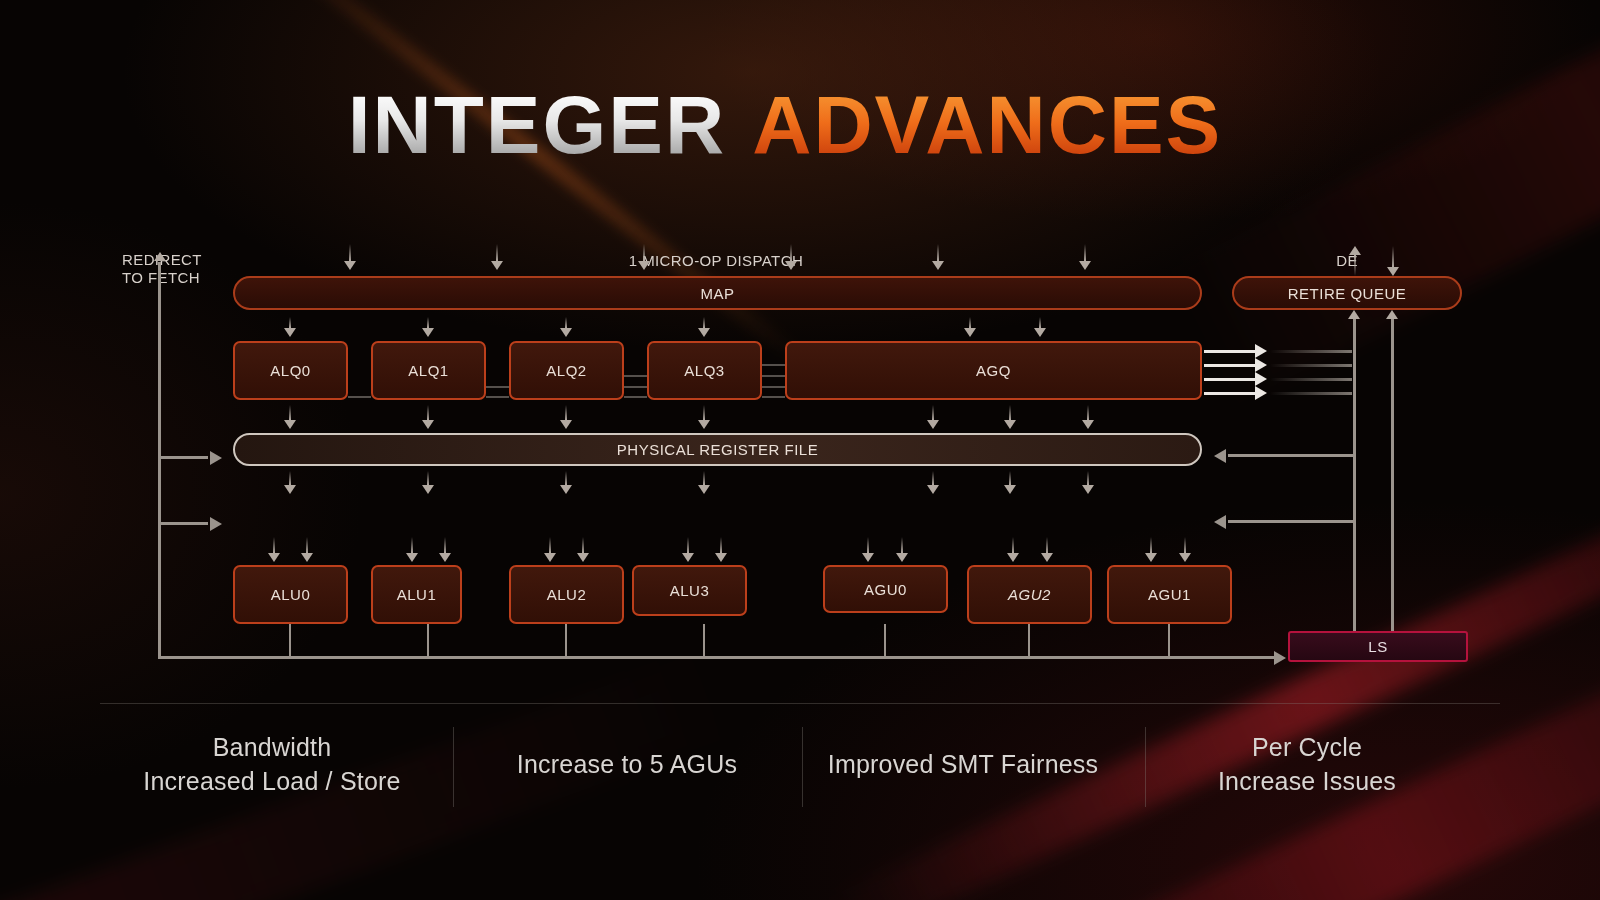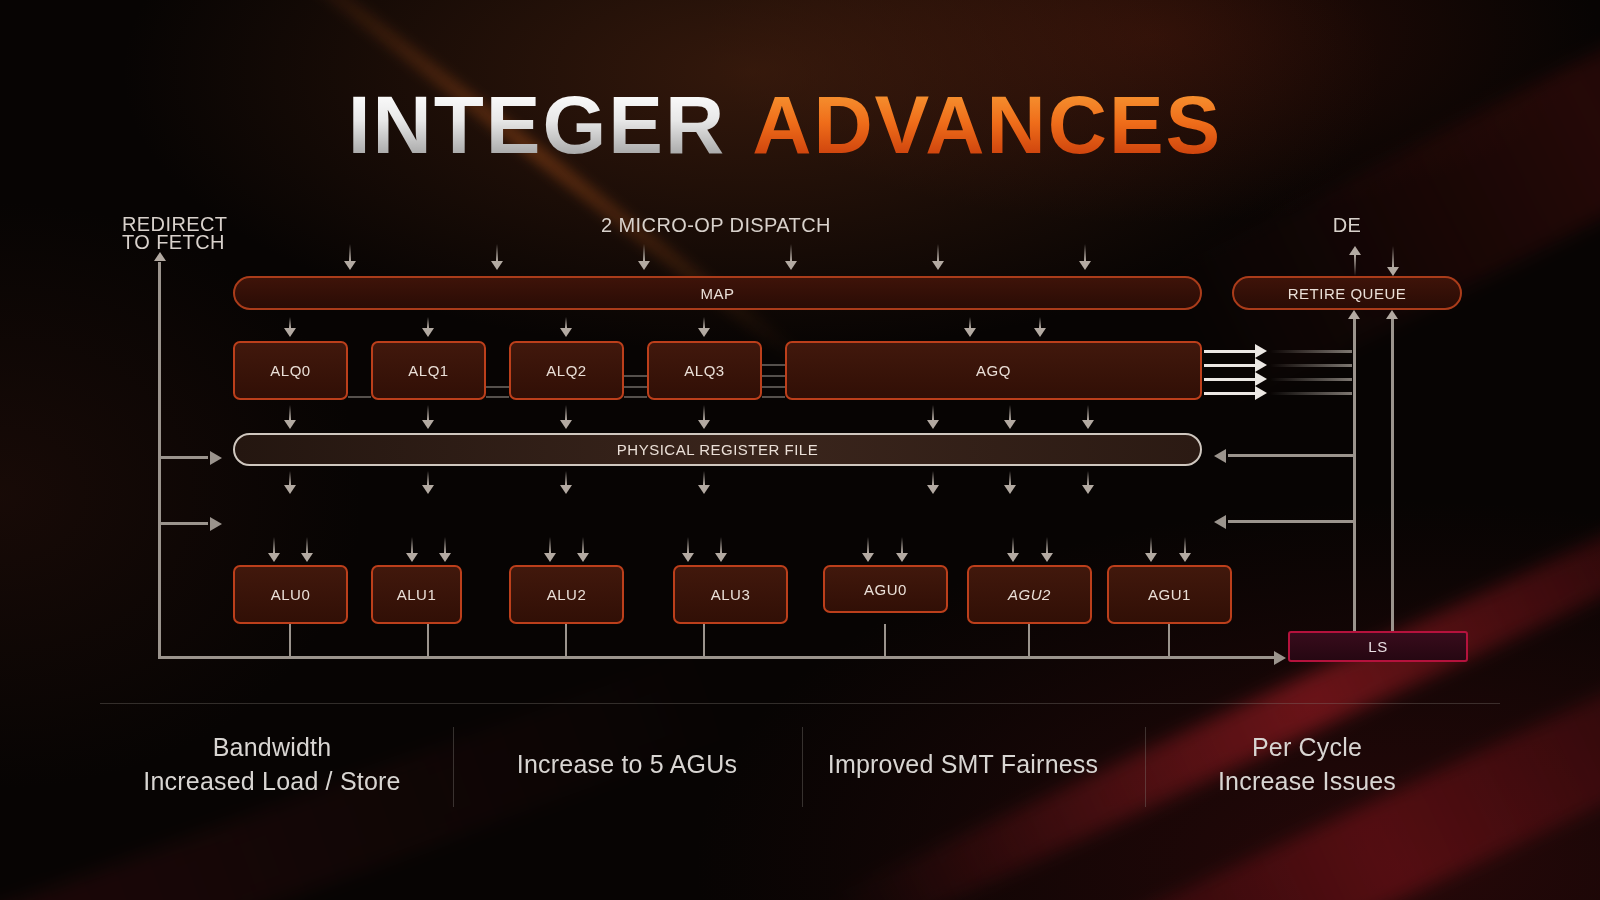--- a/index.html
+++ b/index.html
@@ -23,21 +23,21 @@
   .s5{left:-150px;top:800px;width:900px;height:90px;transform:rotate(-20deg);
       background:linear-gradient(90deg,rgba(120,20,25,.22),transparent);}
 
   .title{position:absolute;left:0;top:78px;width:1570px;text-align:center;
     font-size:82px;font-weight:700;letter-spacing:2px;white-space:nowrap;}
   .title .t1{background:linear-gradient(180deg,#ffffff 10%,#e8e8e8 45%,#8d8d8d 100%);
     -webkit-background-clip:text;background-clip:text;color:transparent;margin-right:26px;}
   .title .t2{background:linear-gradient(180deg,#f9a33a 0%,#ef6d1a 48%,#bf3007 100%);
     -webkit-background-clip:text;background-clip:text;color:transparent;}
 
-  .lbl{position:absolute;color:#d8d1cb;font-size:20px;letter-spacing:.4px;line-height:18px;}
+  .lbl{position:absolute;color:#d8d1cb;font-size:15px;letter-spacing:.4px;line-height:18px;margin-top:36px;}
 
   .blk{position:absolute;display:flex;align-items:center;justify-content:center;
     color:#eadfd7;font-size:15px;letter-spacing:.5px;box-sizing:border-box;}
   .pill{border:2px solid #aa3c1a;border-radius:17px;
     background:linear-gradient(180deg,#3e1309 0%,#2a0c05 100%);}
   .qbox{border:2px solid #bc3f1b;border-radius:7px;
     background:linear-gradient(180deg,#41180c 0%,#310f06 100%);}
   .wbar{border:2px solid #cfc7bf;border-radius:17px;
     background:linear-gradient(90deg,#241610 0%,#3a251c 55%,#2b1a13 100%);}
   .lsbox{border:2px solid #b5123d;border-radius:3px;
@@ -63,38 +63,38 @@
   <div class="streak s1"></div>
   <div class="streak s2"></div>
   <div class="streak s5"></div>
 
   <div class="title"><span class="t1">INTEGER</span><span class="t2">ADVANCES</span></div>
 
   <div class="lbl" style="left:122px;top:215px;">
     <div>REDIRECT</div>
     <div>TO FETCH</div>
   </div>
-  <div class="lbl" style="left:566px;top:216px;width:300px;text-align:center;">2 MICRO-OP DISPATCH</div>
+  <div class="lbl" style="left:566px;top:216px;width:300px;text-align:center;">1 MICRO-OP DISPATCH</div>
   <div class="lbl" style="left:1317px;top:216px;width:60px;text-align:center;">DE</div>
 
   <div class="blk pill" style="left:233px;top:276px;width:969px;height:34px;">MAP</div>
   <div class="blk pill" style="left:1232px;top:276px;width:230px;height:34px;">RETIRE QUEUE</div>
 
   <div class="blk qbox" style="left:233px;top:341px;width:115px;height:59px;">ALQ0</div>
   <div class="blk qbox" style="left:371px;top:341px;width:115px;height:59px;">ALQ1</div>
   <div class="blk qbox" style="left:509px;top:341px;width:115px;height:59px;">ALQ2</div>
   <div class="blk qbox" style="left:647px;top:341px;width:115px;height:59px;">ALQ3</div>
   <div class="blk qbox" style="left:785px;top:341px;width:417px;height:59px;">AGQ</div>
 
   <div class="blk wbar" style="left:233px;top:433px;width:969px;height:33px;">PHYSICAL REGISTER FILE</div>
 
   <div class="blk qbox" style="left:233px;top:565px;width:115px;height:59px;">ALU0</div>
   <div class="blk qbox" style="left:371px;top:565px;width:91px;height:59px;">ALU1</div>
   <div class="blk qbox" style="left:509px;top:565px;width:115px;height:59px;">ALU2</div>
-  <div class="blk qbox" style="left:673px;top:565px;width:115px;height:59px;">ALU3</div>
+  <div class="blk qbox" style="left:632px;top:565px;width:115px;height:51px;">ALU3</div>
   <div class="blk qbox" style="left:823px;top:565px;width:125px;height:48px;">AGU0</div>
   <div class="blk qbox" style="left:967px;top:565px;width:125px;height:59px;font-style:italic;">AGU2</div>
   <div class="blk qbox" style="left:1107px;top:565px;width:125px;height:59px;">AGU1</div>
 
   <div class="blk lsbox" style="left:1288px;top:631px;width:180px;height:31px;">LS</div>
 
   <div id="flows">
       <div class="ln" style="left: 349px; top: 244px; width: 2px; height: 17px; background: linear-gradient(rgba(179, 170, 162, 0), rgb(179, 170, 162));"></div>
       <div class="tri" style="left: 344px; top: 261px; border-left: 6px solid transparent; border-right: 6px solid transparent; border-top: 9px solid rgb(179, 170, 162);"></div>
       <div class="ln" style="left: 496px; top: 244px; width: 2px; height: 17px; background: linear-gradient(rgba(179, 170, 162, 0), rgb(179, 170, 162));"></div>

